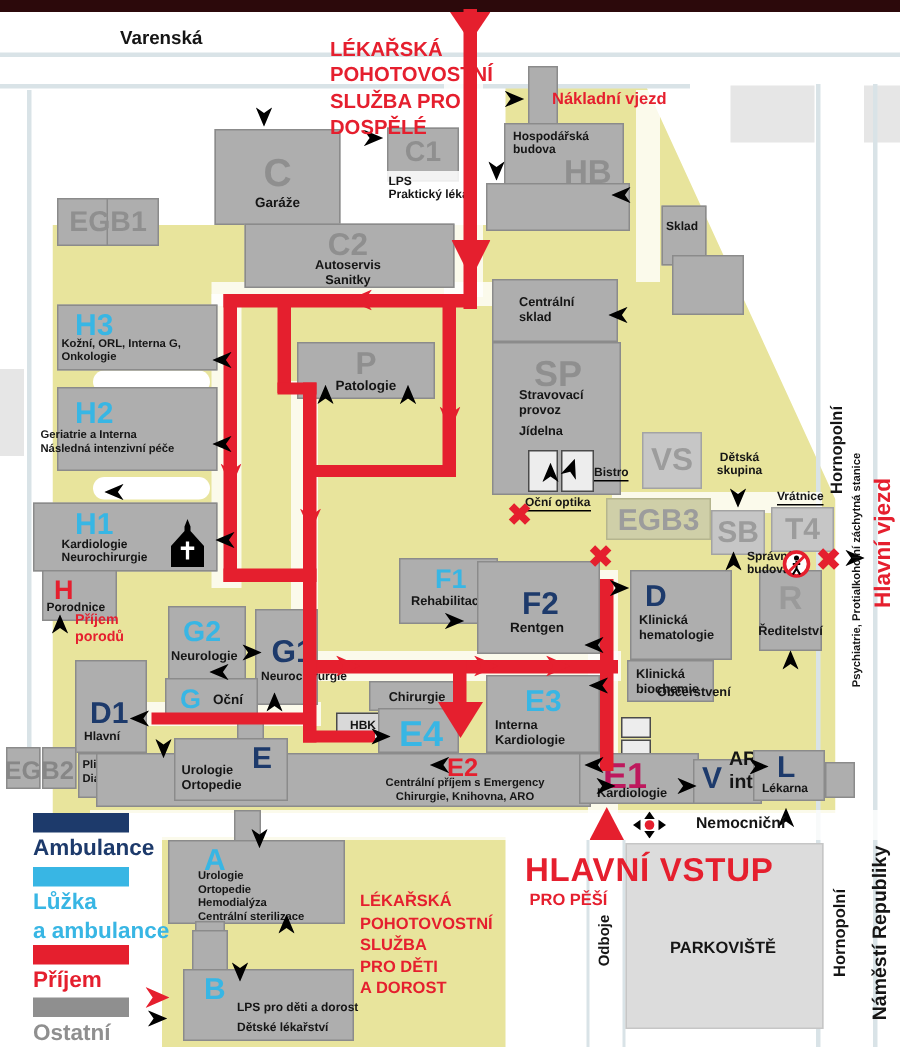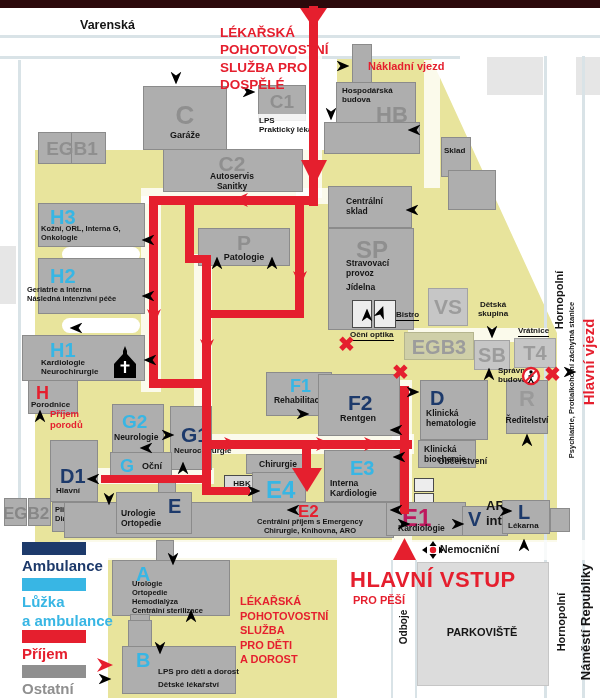--- a/index.html
+++ b/index.html
@@ -333,21 +333,21 @@
   <div class="el a" style="left:160px;top:648px;transform:translate(-50%,-50%) rotate(90deg)"></div>
   <div class="el ra" style="left:97px;top:658px"></div>
   <div class="el a" style="left:105px;top:679px;transform:translate(-50%,-50%)"></div>
 
   <div class="el t red" style="left:220px;top:24px;font-size:13.5px;line-height:1.28">LÉKAŘSKÁ
 POHOTOVOSTNÍ
 SLUŽBA PRO
 DOSPĚLÉ</div>
   <div class="el t red" style="left:368px;top:60px;font-size:11px">Nákladní vjezd</div>
   <div class="el t" style="left:80px;top:18px;font-size:12.5px">Varenská</div>
-  <div class="el t" style="left:440px;top:543px;font-size:10.5px">Nemocniční</div>
+  <div class="el t" style="left:464px;top:543px;font-size:10.5px">Nemocniční</div>
   <div class="el t vt" style="left:404px;top:627px;font-size:10px">Odboje</div>
   <div class="el t vt" style="left:559px;top:300px;font-size:11px">Hornopolní</div>
   <div class="el t vt" style="left:561px;top:622px;font-size:11px">Hornopolní</div>
   <div class="el t vt" style="left:586px;top:622px;font-size:13px">Náměstí Republiky</div>
   <div class="el t vt" style="left:572px;top:380px;font-size:7.5px">Psychiatrie, Protialkoholní záchytná stanice</div>
   <div class="el t red vt" style="left:589px;top:362px;font-size:15px">Hlavní vjezd</div>
   <div class="el t red" style="left:350px;top:567px;font-size:22px;letter-spacing:.5px">HLAVNÍ VSTUP</div>
   <div class="el t red" style="left:353px;top:594px;font-size:11px">PRO PĚŠÍ</div>
   <div class="el t red" style="left:240px;top:594px;font-size:11px;line-height:1.32">LÉKAŘSKÁ
 POHOTOVOSTNÍ

